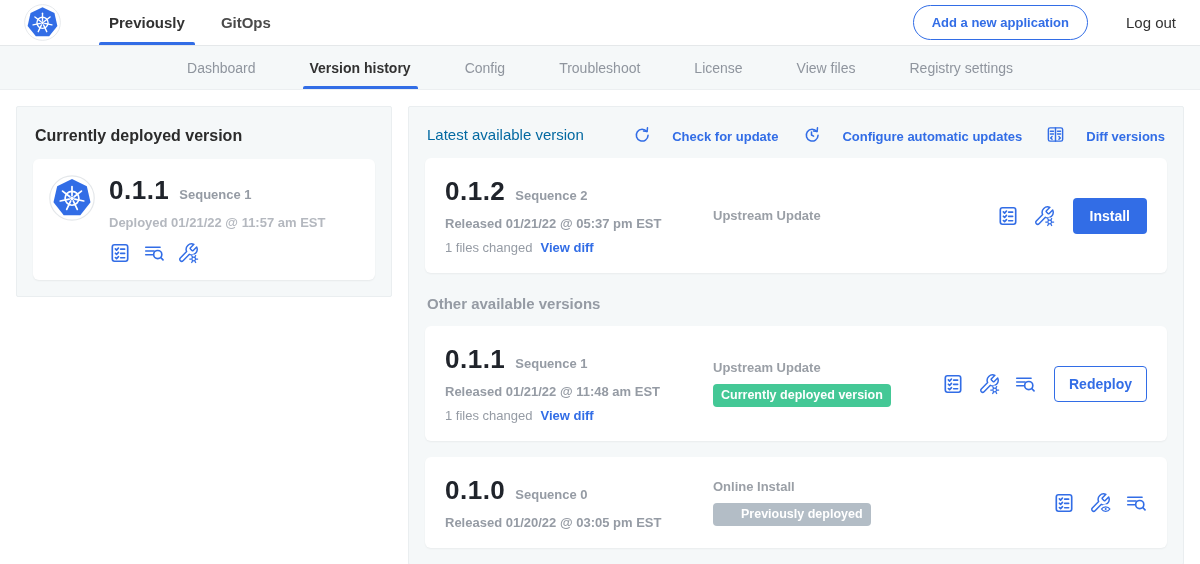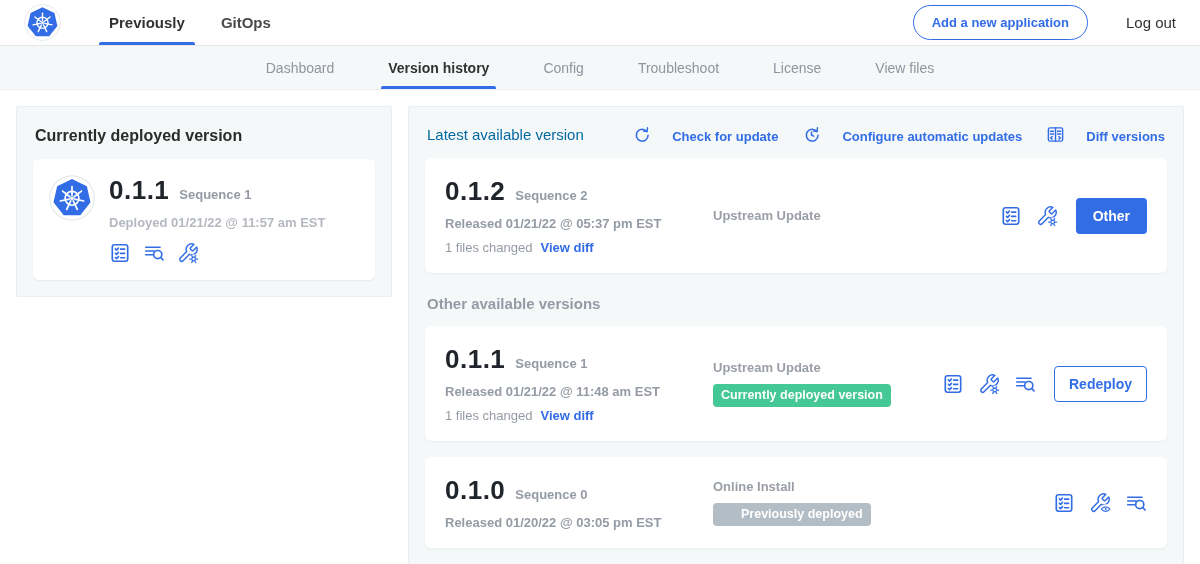--- a/index.html
+++ b/index.html
@@ -185,20 +185,23 @@
     </div>
   <div class="subnav-item">
       <span>Troubleshoot</span>
     </div>
   <div class="subnav-item">
       <span>License</span>
     </div>
   <div class="subnav-item">
       <span>View files</span>
     </div>
+  <div class="subnav-item">
+      <span>Registry settings</span>
+    </div>
 </div>
 
 <div class="main">
 
   <div class="panel deployed-card">
     <div class="deployed-title">Currently deployed version</div>
     <div class="deployed-inner">
       <svg class="k8s" viewBox="0 0 40 40">
           <use href="#k8s-mark"></use>
         </svg>
@@ -275,21 +278,21 @@
             <svg viewBox="0 0 20 20">
               <use href="#ic-checklist"></use>
             </svg>
           </span>
         <span class="blue-icon">
             <svg viewBox="0 0 24 24">
               <use href="#ic-wrench"></use>
               <use href="#ic-gear-badge"></use>
             </svg>
           </span>
-        <button class="deploy-btn">Other</button>
+        <button class="deploy-btn">Install</button>
       </div>
     </div>
 
     <div class="other-title">Other available versions</div>
 
     <div class="version-row">
       <div class="row-left">
         <div class="version-line">
           <span class="version-big">0.1.1</span>
           <span class="seq">Sequence 1</span>

